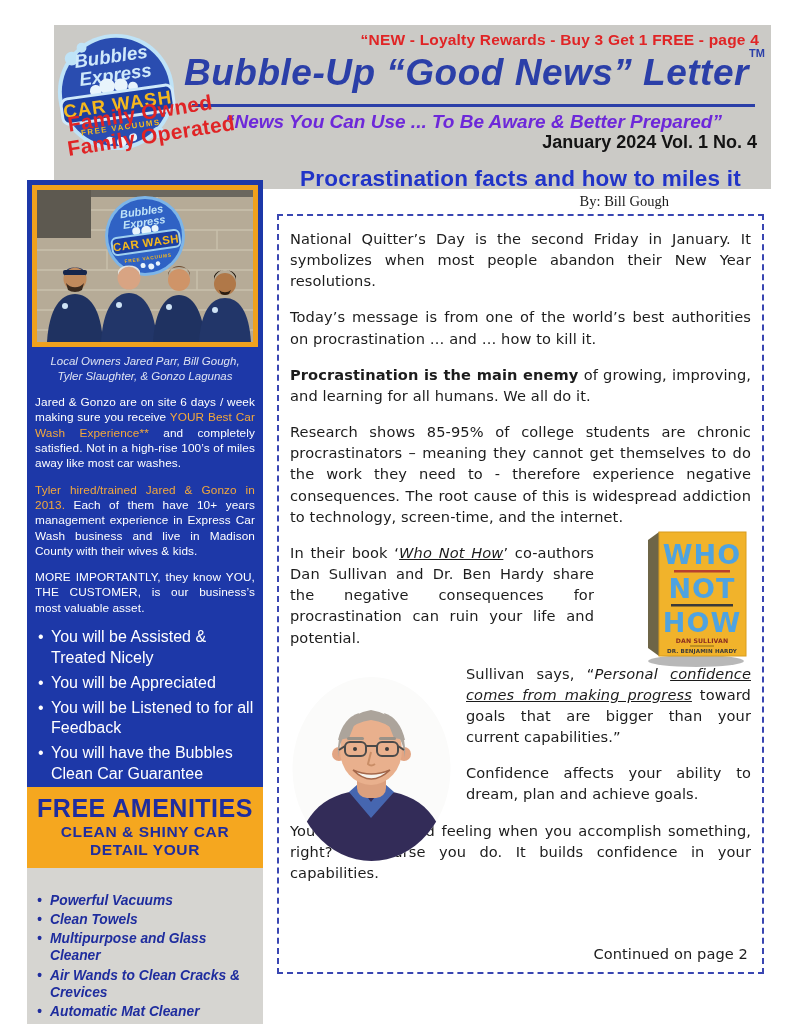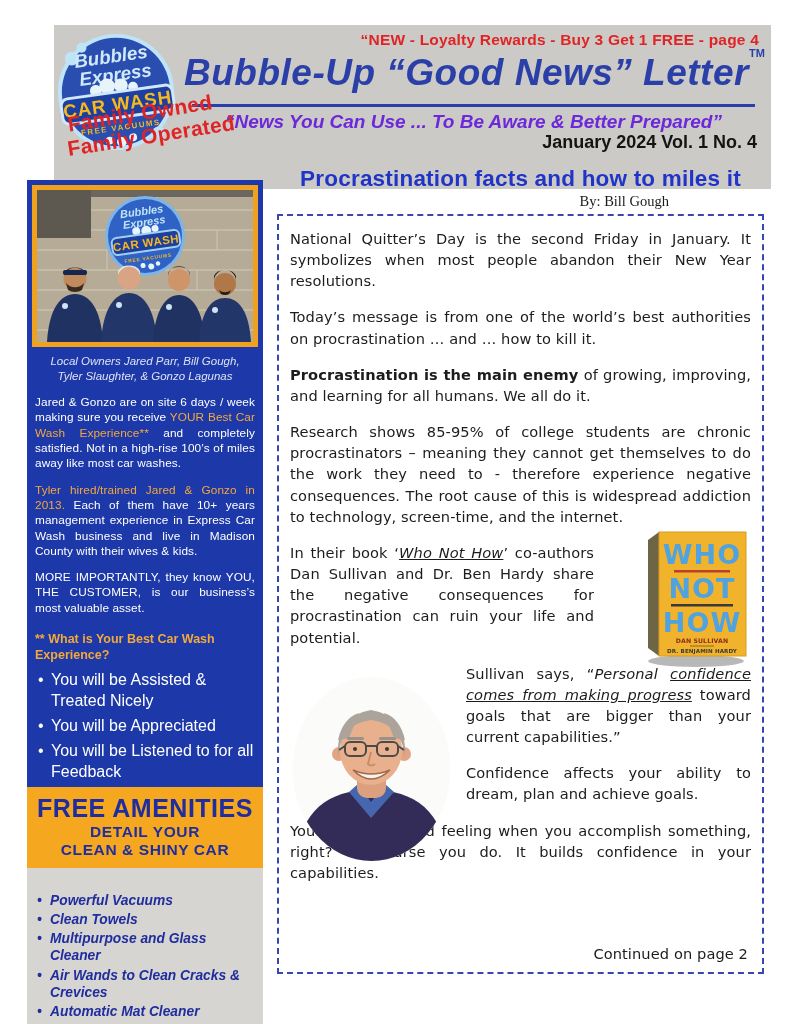--- a/index.html
+++ b/index.html
@@ -219,34 +219,33 @@
         <div>Local Owners Jared Parr, Bill Gough,</div>
         <div>Tyler Slaughter, &amp; Gonzo Lagunas</div>
       </div>
 
       <p class="side-p"><span>Jared &amp; Gonzo are on site 6 days / week making sure you receive </span><span class="hl">YOUR Best Car Wash Experience**</span><span> and completely satisfied. Not in a high-rise 100’s of miles away like most car washes.</span></p>
 
       <p class="side-p"><span class="hl">Tyler hired/trained Jared &amp; Gonzo in 2013.</span><span> Each of them have 10+ years management experience in Express Car Wash business and live in Madison County with their wives &amp; kids.</span></p>
 
       <p class="side-p">MORE IMPORTANTLY, they know YOU, THE CUSTOMER, is our business’s most valuable asset.</p>
 
-      <div class="side-heading">** What is Your Best Car Wash Experience?</div>
 
       <ul class="side-bullets">
         <li>You will be Assisted &amp; Treated Nicely</li>
         <li>You will be Appreciated</li>
         <li>You will be Listened to for all Feedback</li>
         <li>You will have the Bubbles Clean Car Guarantee</li>
       </ul>
     </div>
 
     <div class="amen-head">
       <div class="amen-title">FREE AMENITIES</div>
+      <div class="amen-sub">CLEAN &amp; SHINY CAR</div>
       <div class="amen-sub">DETAIL YOUR</div>
-      <div class="amen-sub">CLEAN &amp; SHINY CAR</div>
     </div>
 
     <ul class="amen-list">
       <li>Powerful Vacuums</li>
       <li>Clean Towels</li>
       <li>Multipurpose and Glass Cleaner</li>
       <li>Air Wands to Clean Cracks &amp; Crevices</li>
       <li>Automatic Mat Cleaner</li>
     </ul>
   </div>

